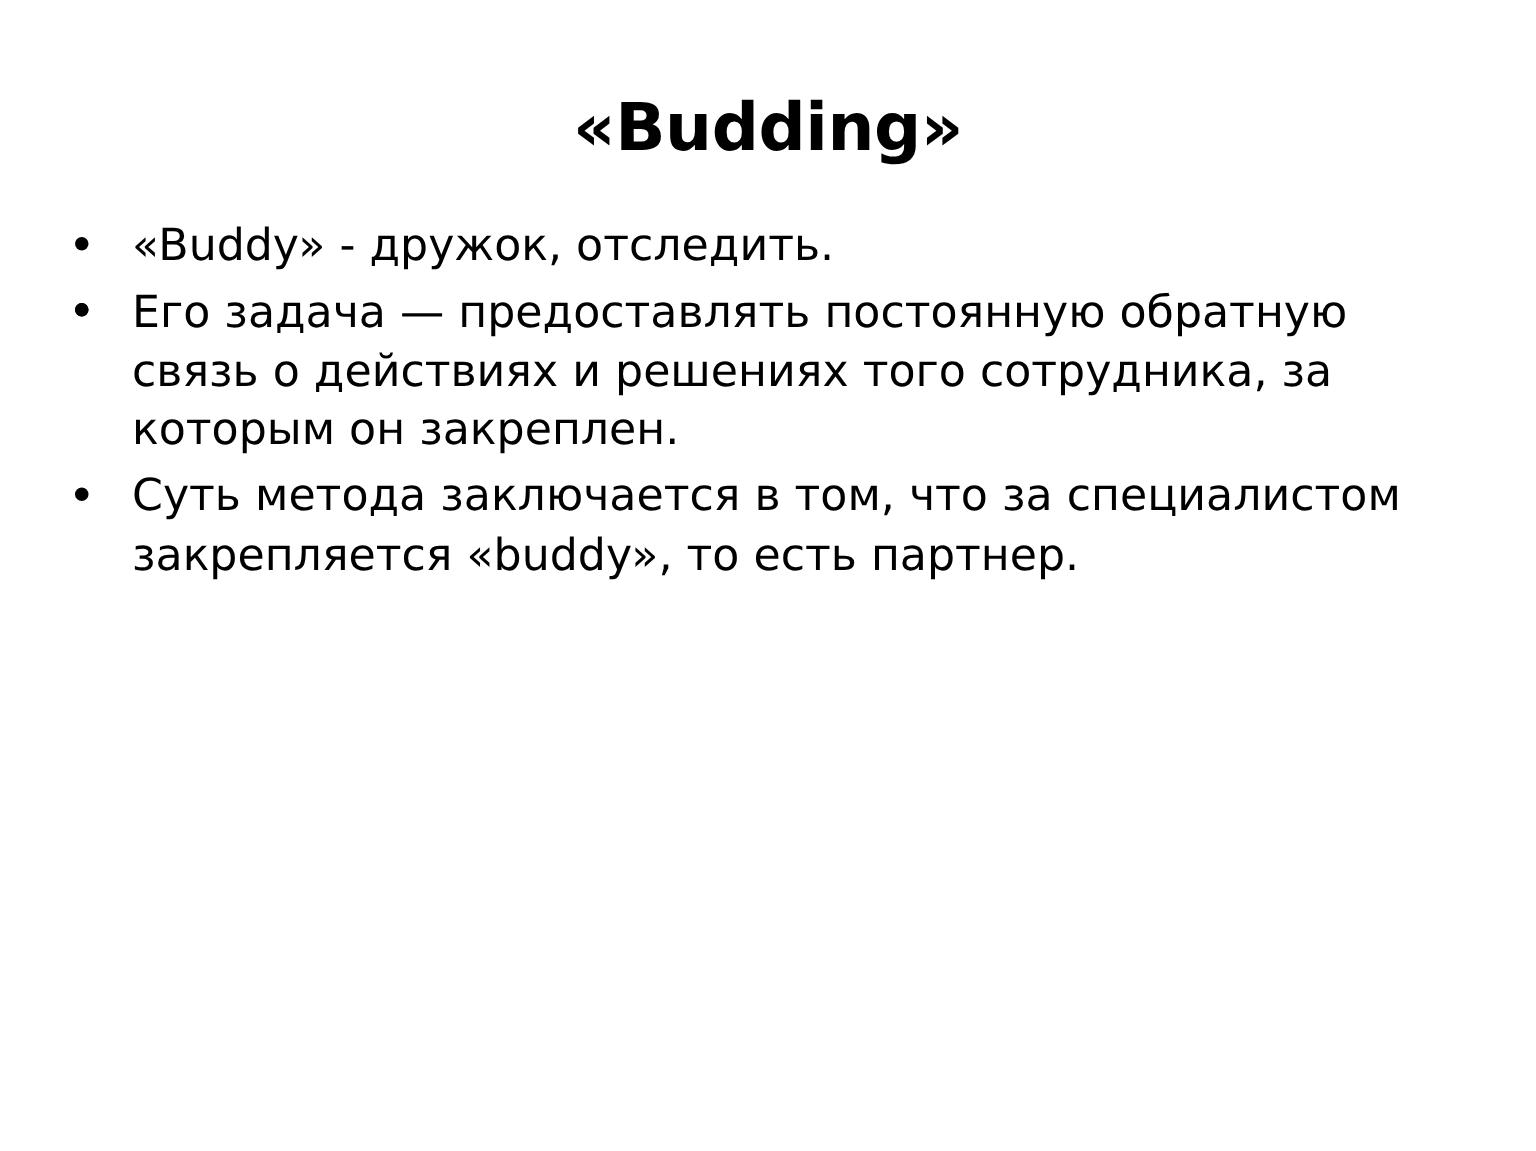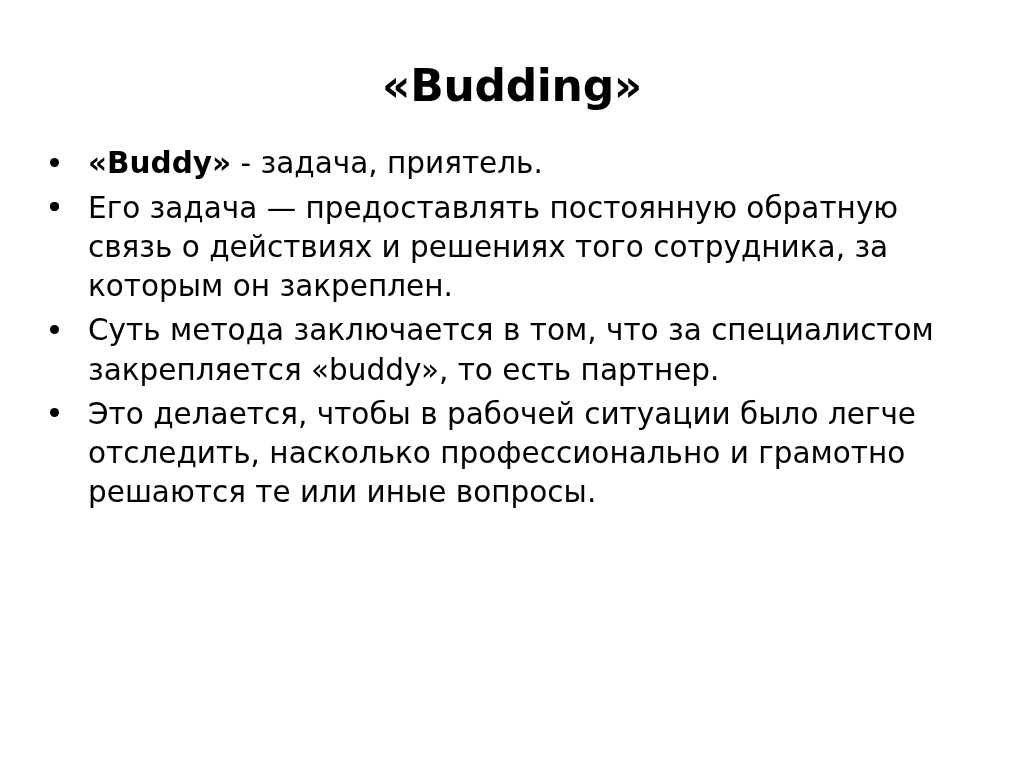--- a/index.html
+++ b/index.html
@@ -47,42 +47,38 @@
   .bullet-item .dot {
     position: absolute;
     left: 12px;
     top: 0.45em;
     width: 9px;
     height: 9px;
     background: #000;
     border-radius: 50%;
   }
   .bullet-text b {
-    font-weight: bold;
+    font-weight: normal;
   }
 </style>
 </head>
 <body>
 
 <div class="slide">
   <h1 class="slide-title">«Budding»</h1>
   <ul class="bullet-list">
     <li class="bullet-item">
       <span class="dot"></span>
-      <span class="bullet-text"><b>«Buddy»</b><span> - задача, приятель.</span></span>
+      <span class="bullet-text"><b>«Buddy»</b><span> - дружок, отследить.</span></span>
     </li>
     <li class="bullet-item">
       <span class="dot"></span>
     </li>
     <li class="bullet-item">
       <span class="dot"></span>
       <span class="bullet-text"><span>Его задача — предоставлять постоянную обратную связь о действиях и решениях того сотрудника, за которым он закреплен.</span></span>
     </li>
     <li class="bullet-item">
       <span class="dot"></span>
       <span class="bullet-text"><span>Суть метода заключается в том, что за специалистом закрепляется «buddy», то есть партнер.</span></span>
     </li>
-    <li class="bullet-item">
-      <span class="dot"></span>
-      <span class="bullet-text"><span>Это делается, чтобы в рабочей ситуации было легче отследить, насколько профессионально и грамотно решаются те или иные вопросы.</span></span>
-    </li>
   </ul>
 </div>
 
 </body></html>

